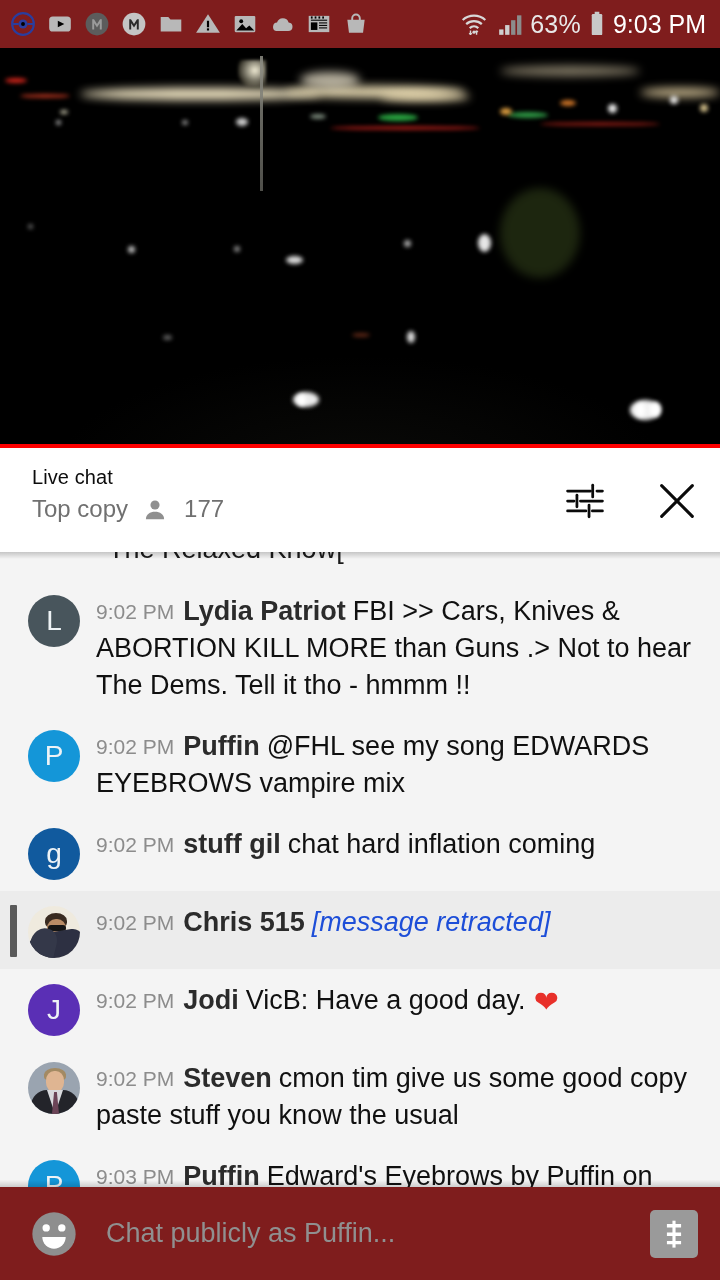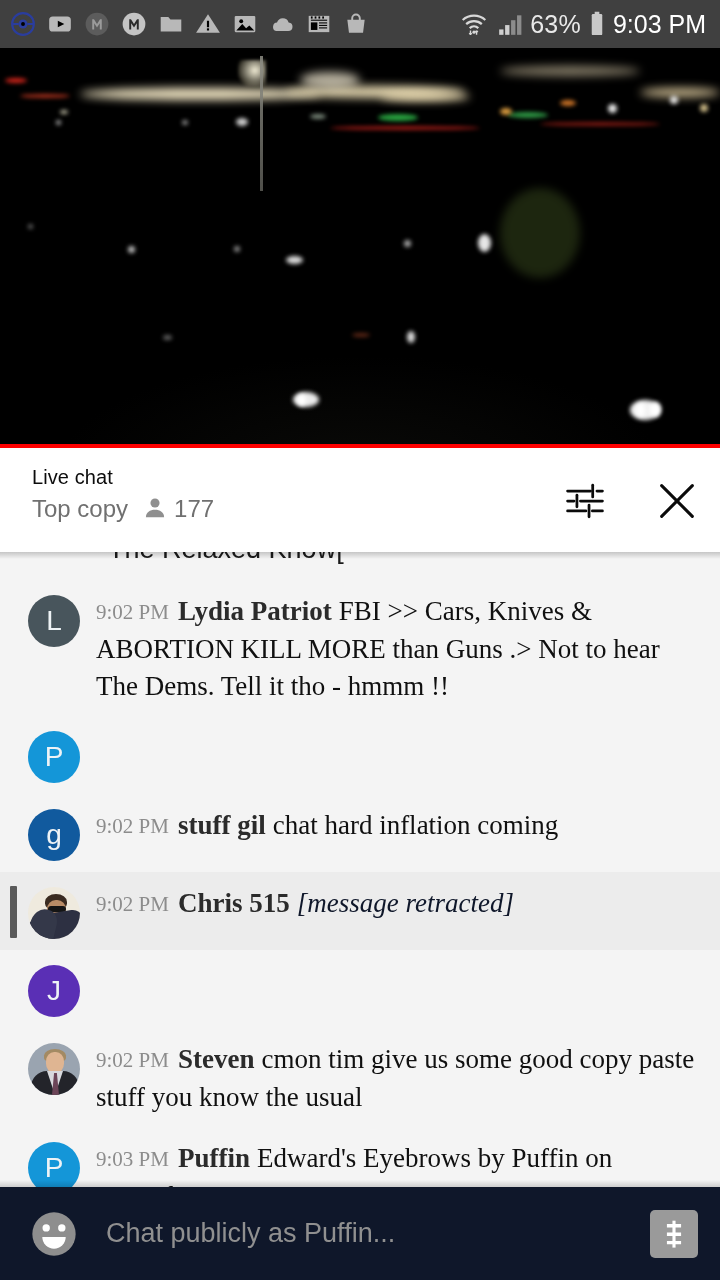--- a/index.html
+++ b/index.html
@@ -2,21 +2,21 @@
 <html><head>
 <meta charset="utf-8">
 <style>
   * { margin:0; padding:0; box-sizing:border-box; }
   html,body { width:720px; height:1280px; overflow:hidden; background:#fff; }
   body { font-family:"Liberation Sans", sans-serif; -webkit-font-smoothing:antialiased; }
 
   
   .statusbar{
     position:absolute; top:0; left:0; width:720px; height:48px;
-    background:#404040; display:flex; align-items:center; padding:0 10px;
+    background:#7f1d1d; display:flex; align-items:center; padding:0 10px;
   }
   .sb-left{ display:flex; align-items:center; gap:11px; }
   .sb-right{ margin-left:auto; display:flex; align-items:center; gap:7px; padding-right:4px; }
   .sb-icon{ width:26px; height:26px; display:block; }
   .sb-text{ color:#e9e9e9; font-size:25px; letter-spacing:.2px; line-height:1; }
   .sb-clock{ color:#fff; font-size:25px; line-height:1; }
 
   
   .video{
     position:absolute; top:48px; left:0; width:720px; height:400px;
@@ -37,21 +37,21 @@
 
   
   .chat-header{
     position:absolute; top:452px; left:0; width:720px; height:100px;
     background:#fff; padding:14px 20px 0 32px; display:flex; align-items:flex-start;
   }
   .ch-titles{ display:flex; flex-direction:column; gap:6px; }
   .ch-title{ font-size:20px; color:#0c0c0c; font-weight:400; letter-spacing:.1px; }
   .ch-sub{ display:flex; align-items:center; gap:14px; }
   .ch-topchat{ font-size:24px; color:#707070; }
-  .ch-viewers{ display:flex; align-items:flex-start; gap:6px; }
+  .ch-viewers{ display:flex; align-items:flex-end; gap:16px; }
   .ch-count{ font-size:24px; color:#707070; }
   .ch-actions{ margin-left:auto; display:flex; align-items:center; gap:46px; padding-top:12px;}
   .icon-btn{ width:46px; height:46px; display:flex; align-items:center; justify-content:center; cursor:pointer;}
 
   
   .chat-list{
     position:absolute; top:552px; left:0; width:720px; height:635px;
     background:#f4f4f4; overflow:hidden;
   }
   .list-shadow{ position:absolute; top:0; left:0; width:720px; height:7px;
@@ -63,46 +63,46 @@
   .partial span{ position:absolute; left:108px; top:-18px; font-size:27px; color:#1a1a1a; white-space:nowrap;}
 
   .msg{ display:flex; padding:11px 18px 11px 0; position:relative; align-items:flex-start; }
   .msg.retracted{ background:#ececec; }
   .msg .bar{ position:absolute; left:10px; top:14px; width:7px; height:52px; background:#5a5a5a; border-radius:1px;}
   .avatar{
     width:52px; height:52px; border-radius:50%; flex:0 0 52px; margin:4px 16px 0 28px;
     display:flex; align-items:center; justify-content:center;
     color:#eef3f6; font-size:28px; font-weight:400; overflow:hidden; position:relative;
   }
-  .msg-body{ flex:1; font-size:27px; line-height:37px; color:#101010; padding-top:2px;font-family:Liberation Serif, serif; }
+  .msg-body{ flex:1; font-size:27px; line-height:37px; color:#101010; padding-top:2px; }
   .ts{ font-size:21px; color:#8c8c8c; margin-right:9px; vertical-align:1px;}
   .author{ font-weight:bold; color:#2b2b2b; margin-right:7px; }
   .text{ color:#101010; }
-  .text.retracted-text{ font-style:italic; color:#0f172a;margin-top:12px; }
+  .text.retracted-text{ font-style:italic; color:#1d4ed8;margin-top:12px; }
   .heart{ color:#e8302a; font-size:30px; vertical-align:-3px; }
 
   
   .ph-chris{ background:#efeade; }
   .ph-chris .hair{ position:absolute; left:17px; top:7px; width:22px; height:16px; border-radius:50% 50% 40% 40%; background:#3a2b20;}
   .ph-chris .face{ position:absolute; left:19px; top:13px; width:19px; height:20px; border-radius:46%; background:#b98c66;}
   .ph-chris .glass{ position:absolute; left:20px; top:19px; width:18px; height:6px; border-radius:3px; background:#151515;}
   .ph-chris .body{ position:absolute; left:-4px; top:26px; width:60px; height:32px; border-radius:22px 10px 0 0; background:#2d3042; transform:rotate(-9deg);}
   .ph-chris .arm{ position:absolute; left:2px; top:22px; width:26px; height:34px; border-radius:50% 40% 20% 30%; background:#343849; transform:rotate(14deg);}
 
   .ph-steven{ background:linear-gradient(#b9c2cc,#8e99a6); }
   .ph-steven .hair{ position:absolute; left:16px; top:6px; width:22px; height:13px; border-radius:50% 50% 30% 30%; background:#a38a63;}
   .ph-steven .face{ position:absolute; left:18px; top:9px; width:18px; height:21px; border-radius:45%; background:#dfb592;}
   .ph-steven .suit{ position:absolute; left:3px; top:28px; width:48px; height:28px; border-radius:16px 16px 0 0; background:#23242a;}
   .ph-steven .shirt{ position:absolute; left:19px; top:28px; width:16px; height:24px; background:#d8d9dd; clip-path:polygon(0 0,100% 0,50% 100%);}
   .ph-steven .tie{ position:absolute; left:24px; top:30px; width:7px; height:22px; background:#6b4457; clip-path:polygon(30% 0,70% 0,100% 100%,0 100%);}
 
   
   .input-bar{
     position:absolute; top:1187px; left:0; width:720px; height:93px;
-    background:#0f172a; display:flex; align-items:center; padding:0 22px 0 28px;
+    background:#7f1d1d; display:flex; align-items:center; padding:0 22px 0 28px;
   }
   .emoji-btn{ width:52px; height:52px; flex:0 0 52px; }
   .chat-placeholder{ flex:1; margin-left:26px; font-size:27px; color:#909090; }
   .superchat-btn{ width:48px; height:48px; flex:0 0 48px; background:#9a9a9a;
      border-radius:5px; display:flex; align-items:center; justify-content:center; }
 </style>
 </head>
 <body>
 
 <div class="statusbar">
@@ -291,38 +291,40 @@
     <span>The Relaxed Know[</span>
   </div>
 
   <div id="messages">
       <div class="msg">
         <div class="avatar" style="background: rgb(72, 85, 92);">L</div>
         <div class="msg-body"><span class="ts">9:02 PM</span><span class="author">Lydia Patriot</span><span class="text">FBI &gt;&gt; Cars, Knives &amp; ABORTION KILL MORE than Guns .&gt; Not to hear The Dems. Tell it tho - hmmm !!</span></div>
       </div>
       <div class="msg">
         <div class="avatar" style="background: rgb(20, 150, 216);">P</div>
+        <div class="msg-body"><span class="ts">9:02 PM</span><span class="author">Puffin</span><span class="text">@FHL see my song EDWARDS EYEBROWS vampire mix</span></div>
       </div>
       <div class="msg">
         <div class="avatar" style="background: rgb(17, 90, 158);">g</div>
         <div class="msg-body"><span class="ts">9:02 PM</span><span class="author">stuff gil</span><span class="text">chat hard inflation coming</span></div>
       </div>
       <div class="msg retracted">
         <div class="bar"></div>
         <div class="avatar ph-chris" style="background: rgb(239, 234, 222);">
           <div class="hair"></div>
           <div class="face"></div>
           <div class="glass"></div>
           <div class="body"></div>
           <div class="arm"></div>
         </div>
         <div class="msg-body"><span class="ts">9:02 PM</span><span class="author">Chris 515</span><span class="text retracted-text">[message retracted]</span></div>
       </div>
       <div class="msg">
         <div class="avatar" style="background: rgb(90, 47, 181);">J</div>
+        <div class="msg-body"><span class="ts">9:02 PM</span><span class="author">Jodi</span><span class="text">VicB: Have a good day.</span><span class="heart"> ❤</span></div>
       </div>
       <div class="msg">
         <div class="avatar ph-steven" style="background: rgb(154, 164, 176);">
           <div class="hair"></div>
           <div class="face"></div>
           <div class="suit"></div>
           <div class="shirt"></div>
           <div class="tie"></div>
         </div>
         <div class="msg-body"><span class="ts">9:02 PM</span><span class="author">Steven</span><span class="text">cmon tim give us some good copy paste stuff you know the usual</span></div>

